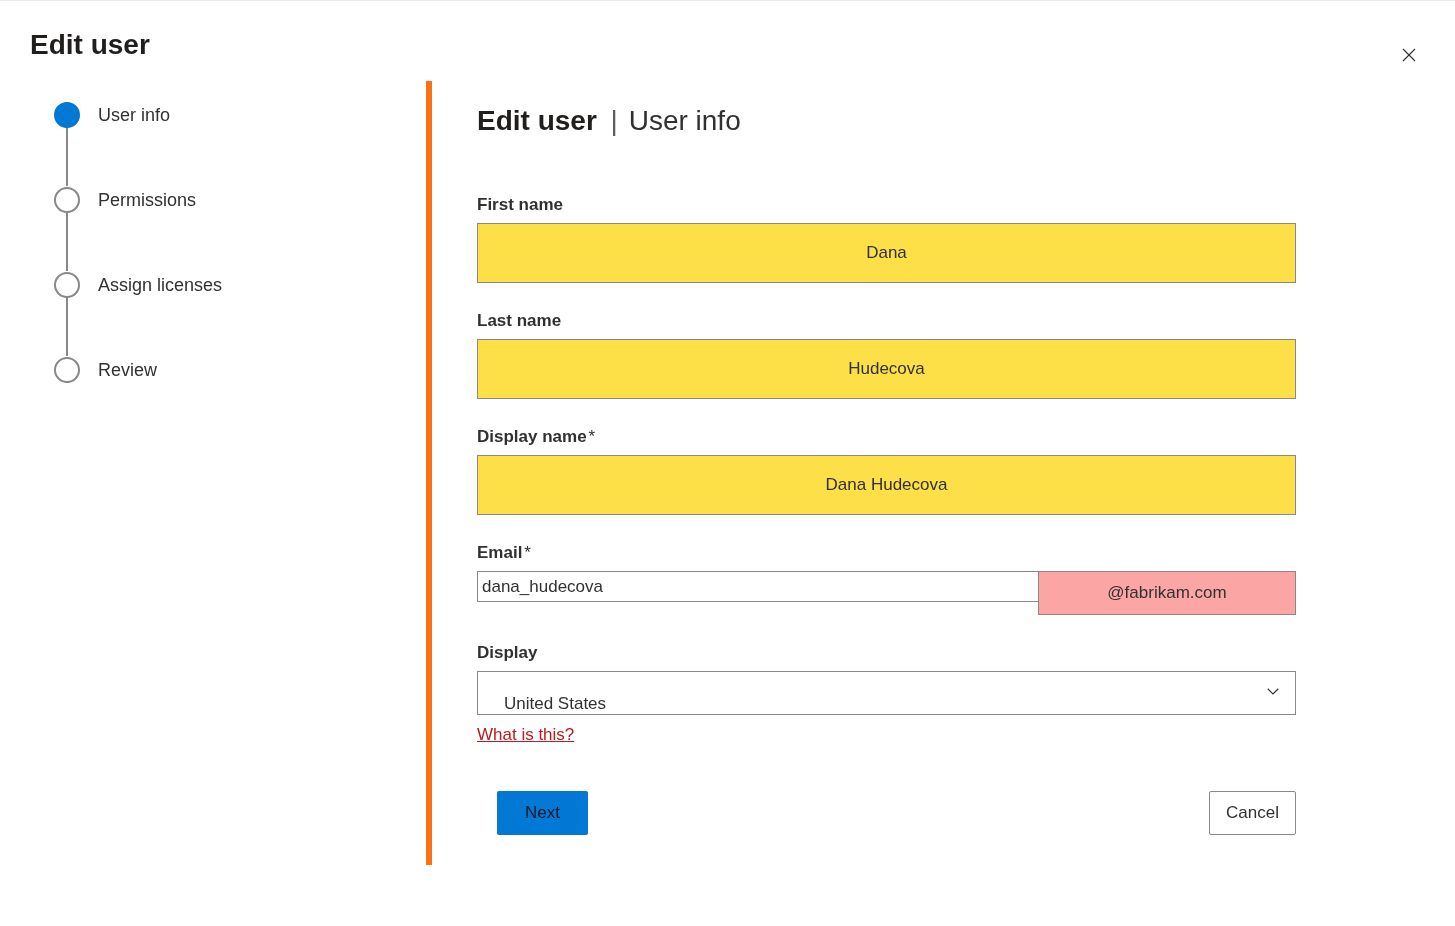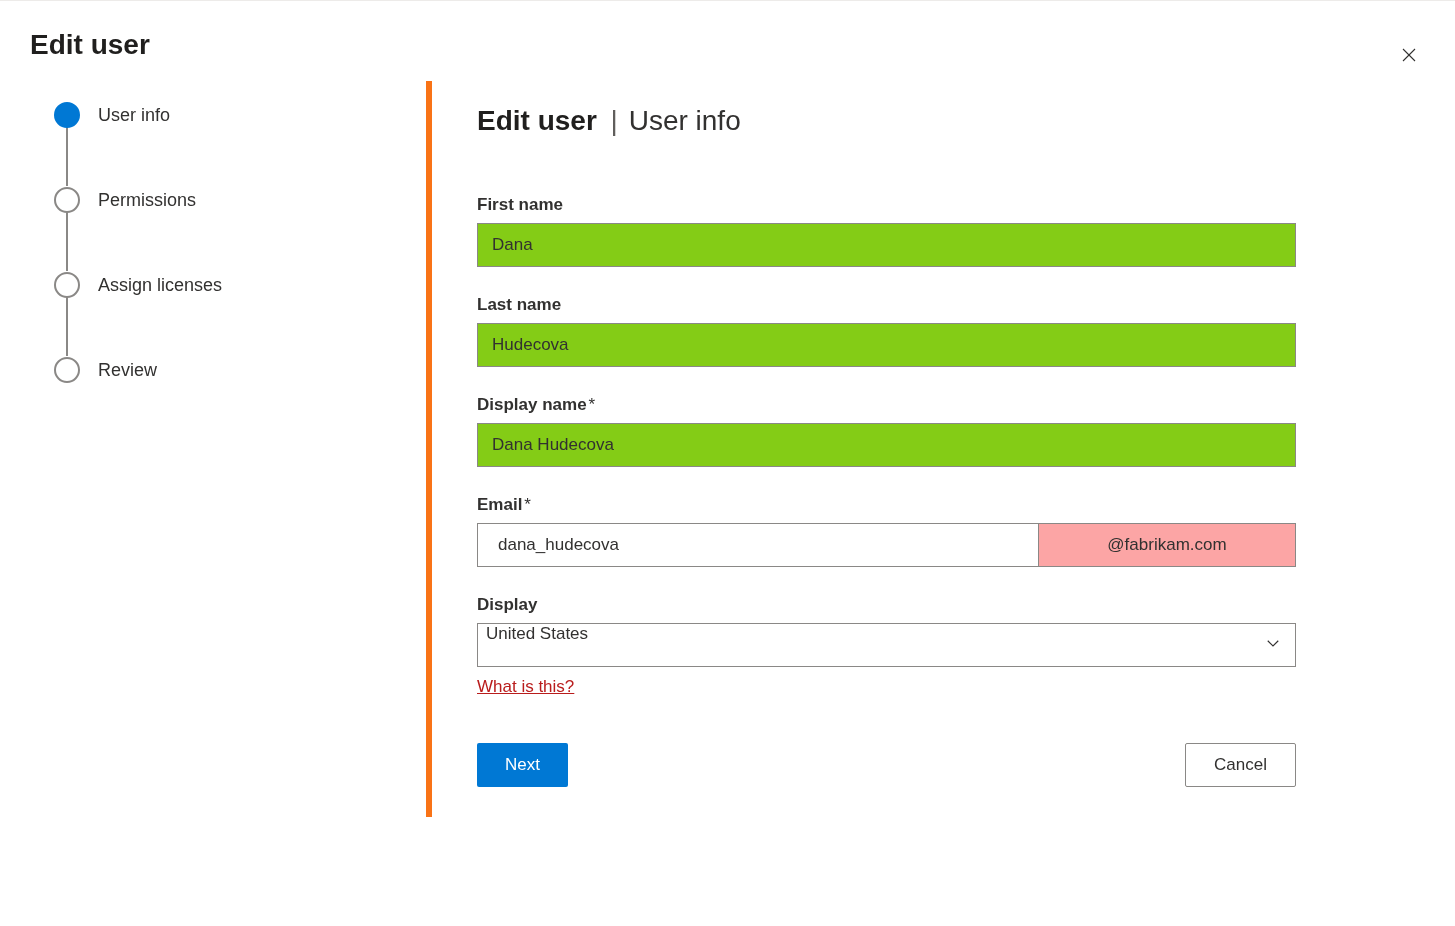--- a/index.html
+++ b/index.html
@@ -125,39 +125,40 @@
       color: #323130;
       display: block;
       margin-bottom: 8px;
     }
     .field-label .req {
       font-weight: 400;
       margin-left: 2px;
     }
     .text-input {
       width: 100%;
-      height: 44px;
+      height: 60px;
       border: 1px solid #8a8886;
       padding: 0 14px;
       font-size: 17px;
       font-family: inherit;
       color: #323130;
       outline: none;
-      background: #84cc16;
+      background: #fde047;
+      text-align: center;
     }
     .email-row {
       display: flex;
       width: 100%;
     }
     .email-input {
       flex: 1;
-      height: 44px;
+      height: 31px;
       border: 1px solid #8a8886;
       border-right: none;
-      padding: 0 20px;
+      padding: 0 4px;
       font-size: 17px;
       font-family: inherit;
       color: #323130;
       outline: none;
       background: #fff;
     }
     .email-domain {
       width: 258px;
       height: 44px;
       border: 1px solid #8a8886;
@@ -169,27 +170,27 @@
       color: #323130;
     }
     .select-wrap {
       position: relative;
       width: 100%;
     }
     .select-input {
       width: 100%;
       height: 44px;
       border: 1px solid #8a8886;
-      padding: 0 8px;
+      padding: 0 26px;
       font-size: 17px;
       font-family: inherit;
       color: #323130;
       background: #fff;
       display: flex;
-      align-items: flex-start;
+      align-items: flex-end;
       cursor: pointer;
     }
     .select-chevron {
       position: absolute;
       right: 14px;
       top: 50%;
       transform: translateY(-50%);
       pointer-events: none;
     }
     .link {
@@ -201,35 +202,36 @@
       margin-top: 10px;
     }
     .footer {
       display: flex;
       justify-content: space-between;
       align-items: center;
       margin-top: 46px;
     }
     .btn-primary {
       background: #0078d4;
-      color: #ffffff;
+      color: #0f172a;
       border: none;
       height: 44px;
       padding: 0 28px;
       font-size: 17px;
       font-family: inherit;
       cursor: pointer;
       border-radius: 2px;
+      margin-left: 20px;
     }
     .btn-secondary {
       background: #fff;
       color: #323130;
       border: 1px solid #8a8886;
       height: 44px;
-      padding: 0 28px;
+      padding: 0 16px;
       font-size: 17px;
       font-family: inherit;
       cursor: pointer;
       border-radius: 2px;
     }
   </style>
 </head>
 <body>
 
 <div class="header">

